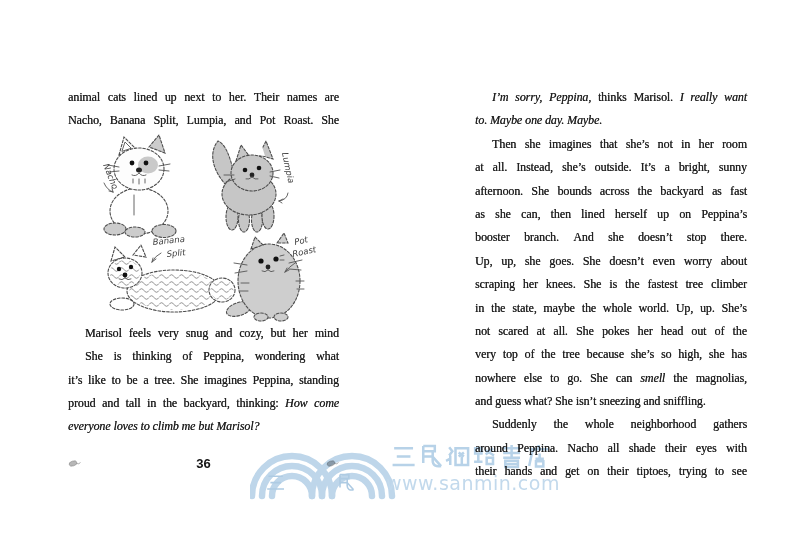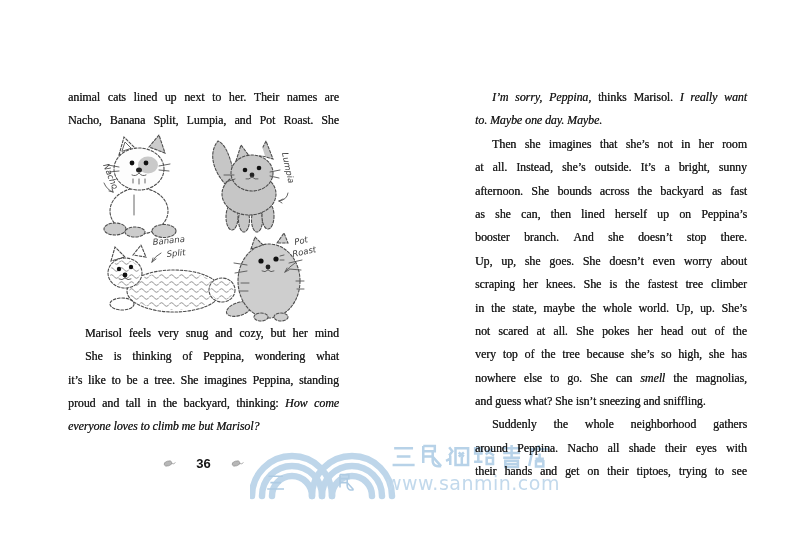--- a/index.html
+++ b/index.html
@@ -15,21 +15,21 @@
     letter-spacing:-0.1px;text-shadow:0.25px 0 0 #3a3a3a;white-space:nowrap;
   }
   .tline.just{display:flex;justify-content:space-between;}
   .tline.ind{padding-left:17px;}
   .it{font-style:italic;}
   .illustration{height:189px;position:relative;}
   .illustration svg{position:absolute;left:21px;top:0;}
   .cat-label{font-family:"DejaVu Sans",sans-serif;font-style:italic;font-size:8.5px;fill:#3c3c3c;}
   .sketch{stroke:#4d4d4d;stroke-width:1.1;stroke-dasharray:2.6 1.7;stroke-linecap:round;}
   .thin{stroke:#555;stroke-width:0.9;fill:none;stroke-linecap:round;}
-  .footer{display:flex;justify-content:center;align-items:center;gap:20px;margin-top:17px;height:16px;}
+  .footer{display:flex;justify-content:space-between;align-items:center;gap:20px;margin-top:17px;height:16px;}
   .page-number{font-family:"Liberation Sans",sans-serif;font-weight:700;font-size:13px;color:#141414;}
   .watermark{position:absolute;left:250px;top:438px;width:312px;height:86px;mix-blend-mode:multiply;pointer-events:none;}
   .wm-stroke{fill:none;stroke:#b7d2e8;stroke-linecap:round;}
   .wm-url{font-family:"DejaVu Sans",sans-serif;font-size:19px;fill:#c2d9ec;letter-spacing:0.5px;}
 </style>
 </head>
 <body>
 
 <div class="page page-left">
   <div id="left-top">

